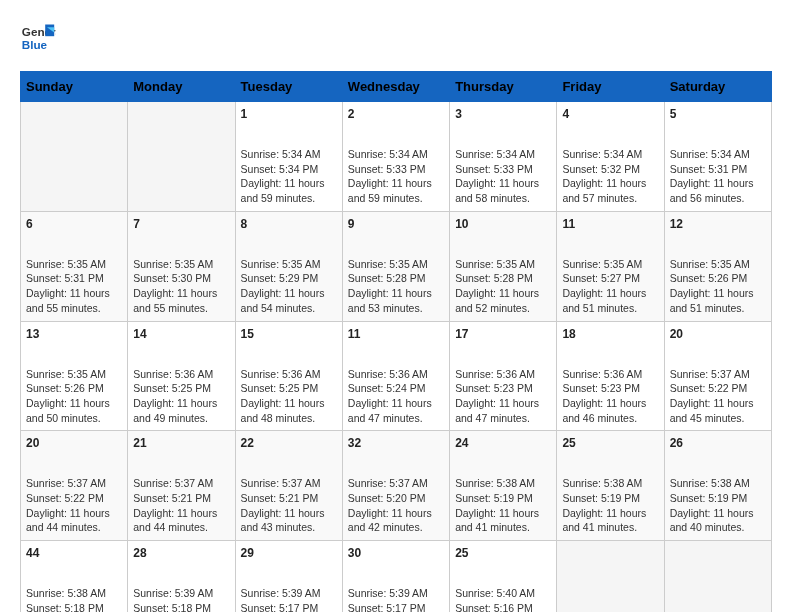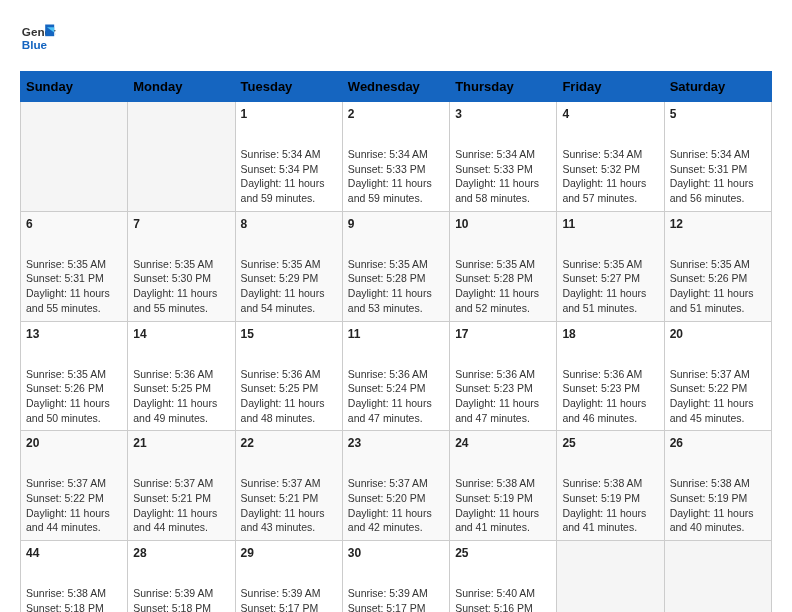--- a/index.html
+++ b/index.html
@@ -271,21 +271,21 @@
 and 44 minutes.</div>
         </td>
         <td>
           <span class="day-num">22</span>
           <div class="day-info" style="white-space: pre-line;">Sunrise: 5:37 AM
 Sunset: 5:21 PM
 Daylight: 11 hours
 and 43 minutes.</div>
         </td>
         <td>
-          <span class="day-num">23</span>
+          <span class="day-num">32</span>
           <div class="day-info" style="white-space: pre-line;">Sunrise: 5:37 AM
 Sunset: 5:20 PM
 Daylight: 11 hours
 and 42 minutes.</div>
         </td>
         <td>
           <span class="day-num">24</span>
           <div class="day-info" style="white-space: pre-line;">Sunrise: 5:38 AM
 Sunset: 5:19 PM
 Daylight: 11 hours

